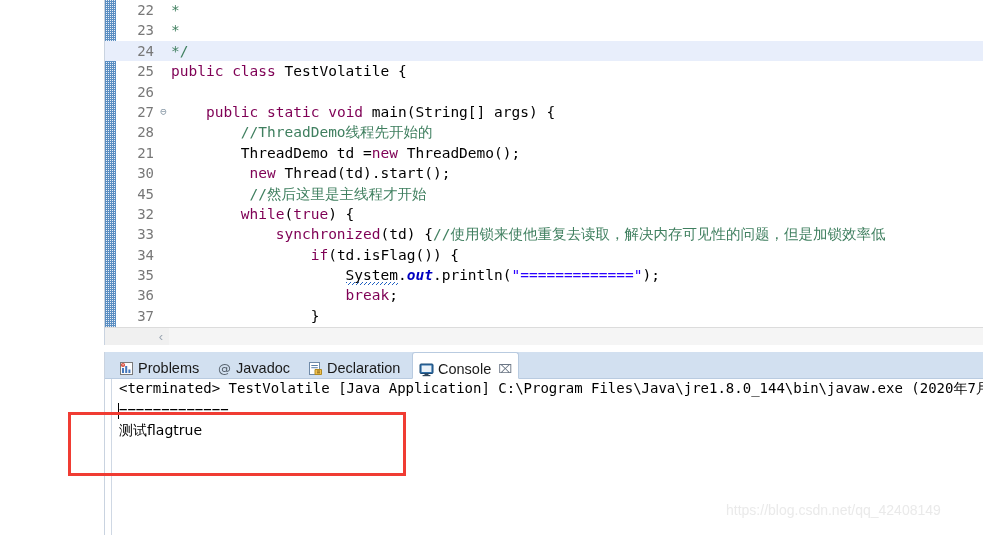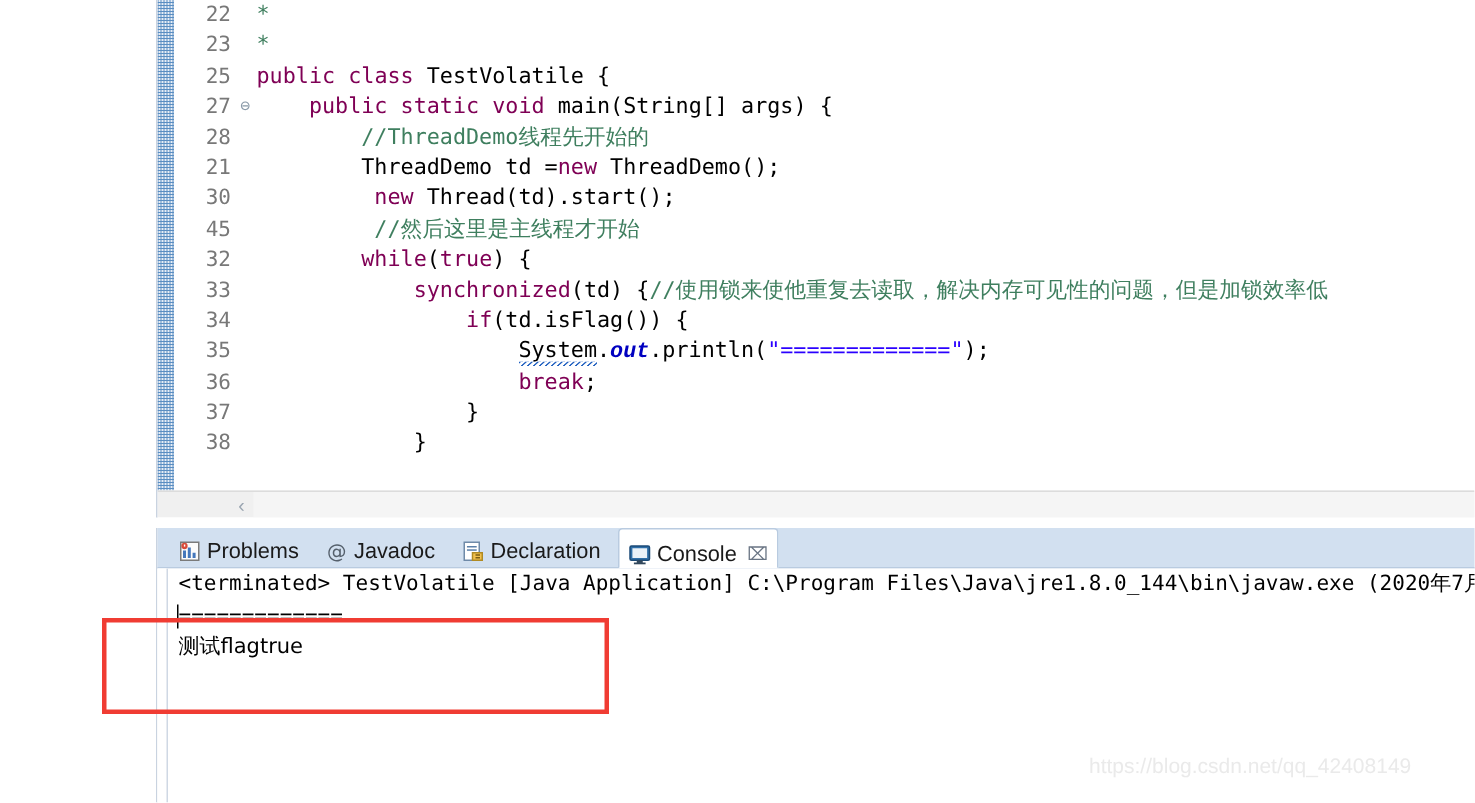--- a/index.html
+++ b/index.html
@@ -97,21 +97,21 @@
   .ctext {
     position: absolute;
     left: 66px;
     color: #000000;
   }
 
   
   .kw      { color: #7f0055; font-weight: normal; }
   .cmt     { color: #3f7f5f; }
   .str     { color: #2a00ff; }
-  .field   { color: #0000c0; font-weight: bold; font-style: italic; font-family: Liberation Mono, monospace; }
+  .field   { color: #0000c0; font-weight: bold; font-style: italic; }
   .squig {
     background-image: repeating-linear-gradient(135deg,
       #2060c0 0 1px, transparent 1px 3px);
     background-position: 0 100%;
     background-size: 4px 3px;
     background-repeat: repeat-x;
     padding-bottom: 2px;
   }
 
   
@@ -273,21 +273,23 @@
 
 <div id="editor-panel">
 
   <div id="annotation-ruler"></div>
   <div id="line-number-gutter"></div>
   <div id="fold-gutter"></div>
 
   <div class="code-rows" id="code-rows">
       <div class="code-row"><span class="lnum">22</span><span class="ctext"><span class="cmt">*</span></span></div>
       <div class="code-row"><span class="lnum">23</span><span class="ctext"><span class="cmt">*</span></span></div>
+      <div class="code-row hl"><span class="lnum">24</span><span class="ctext"><span class="cmt">*/</span></span></div>
       <div class="code-row"><span class="lnum">25</span><span class="ctext"><span class="kw">public</span> <span class="kw">class</span> TestVolatile {</span></div>
+      <div class="code-row"><span class="lnum">26</span><span class="ctext"></span></div>
       <div class="code-row"><span class="lnum">27</span><span class="foldmark">⊖</span><span class="ctext">    <span class="kw">public</span> <span class="kw">static</span> <span class="kw">void</span> main(String[] args) {</span></div>
       <div class="code-row"><span class="lnum">28</span><span class="ctext">        <span class="cmt">//ThreadDemo线程先开始的</span></span></div>
       <div class="code-row"><span class="lnum">21</span><span class="ctext">        ThreadDemo td =<span class="kw">new</span> ThreadDemo();</span></div>
       <div class="code-row"><span class="lnum">30</span><span class="ctext">         <span class="kw">new</span> Thread(td).start();</span></div>
       <div class="code-row"><span class="lnum">45</span><span class="ctext">         <span class="cmt">//然后这里是主线程才开始</span></span></div>
       <div class="code-row"><span class="lnum">32</span><span class="ctext">        <span class="kw">while</span>(<span class="kw">true</span>) {</span></div>
       <div class="code-row"><span class="lnum">33</span><span class="ctext">            <span class="kw">synchronized</span>(td) {<span class="cmt">//使用锁来使他重复去读取，解决内存可见性的问题，但是加锁效率低</span></span></div>
       <div class="code-row"><span class="lnum">34</span><span class="ctext">                <span class="kw">if</span>(td.isFlag()) {</span></div>
       <div class="code-row"><span class="lnum">35</span><span class="ctext">                    <span class="squig">System</span>.<span class="field">out</span>.println(<span class="str">"============="</span>);</span></div>
       <div class="code-row"><span class="lnum">36</span><span class="ctext">                    <span class="kw">break</span>;</span></div>

